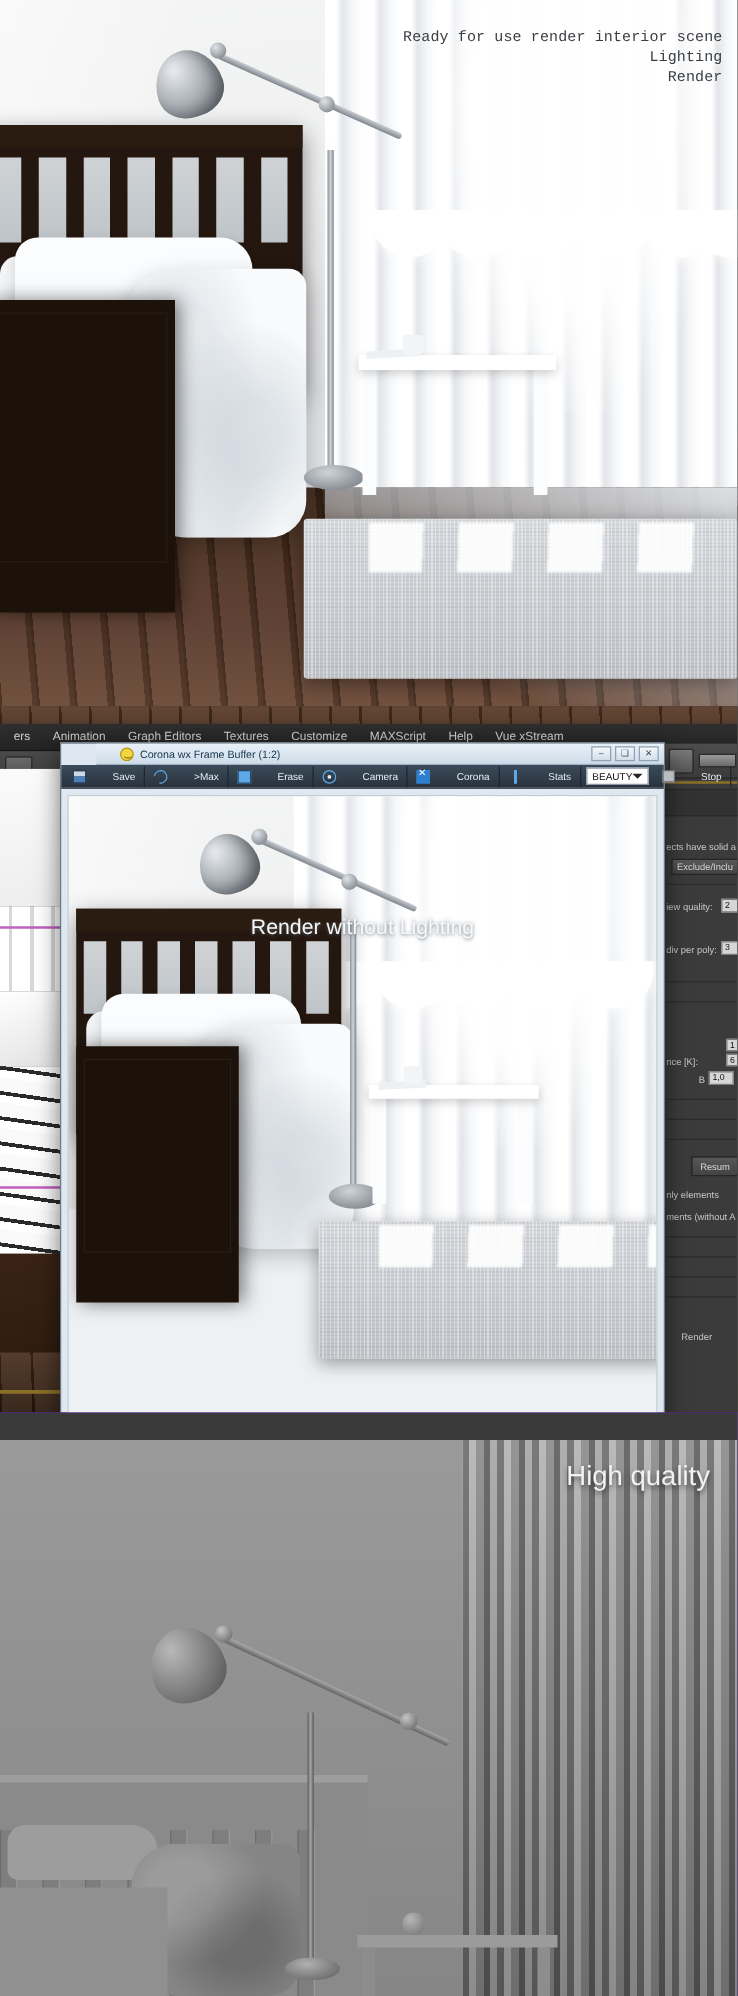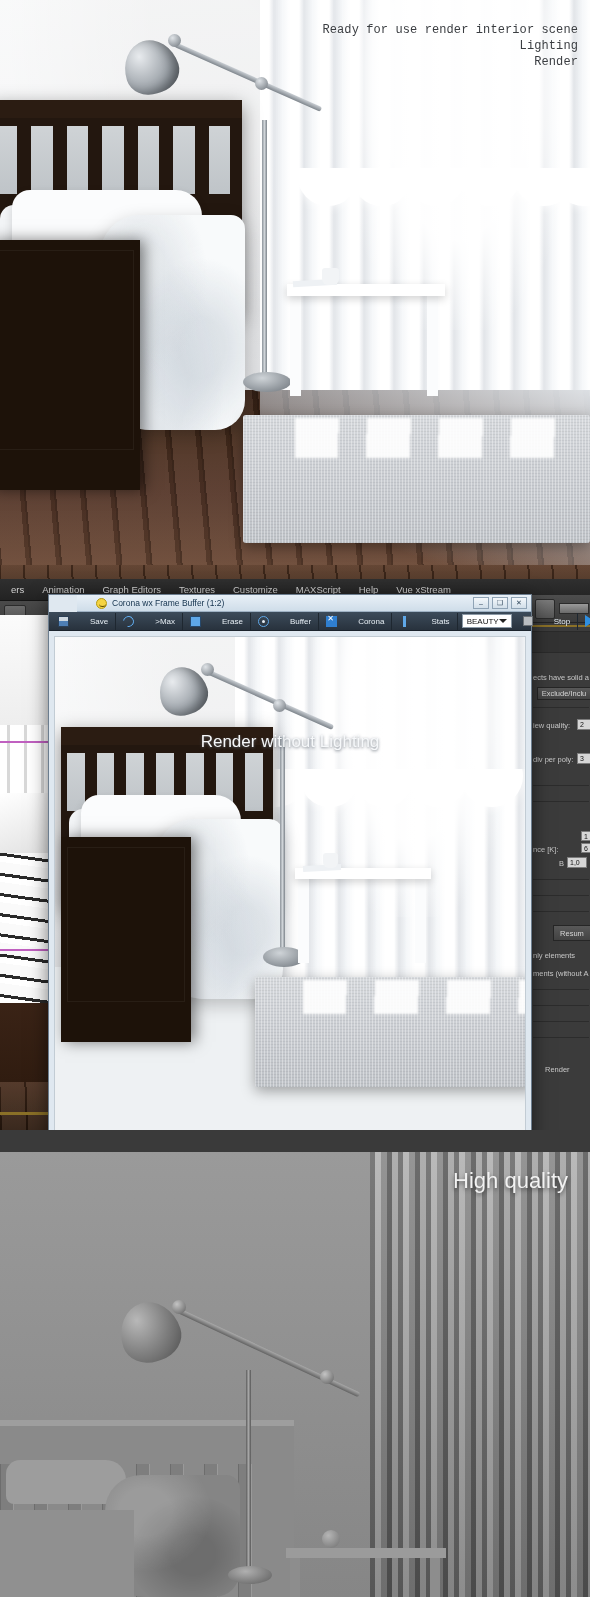--- a/index.html
+++ b/index.html
@@ -394,21 +394,21 @@
         <div class="fb-tool">
           <span class="fb-ti ic-max"></span>
           <span>&gt;Max</span>
         </div>
         <div class="fb-tool">
           <span class="fb-ti ic-copy"></span>
           <span>Erase</span>
         </div>
         <div class="fb-tool">
           <span class="fb-ti ic-refresh"></span>
-          <span>Buffer</span>
+          <span>Camera</span>
         </div>
         <div class="fb-tool">
           <span class="fb-ti ic-erase"></span>
           <span>Corona</span>
         </div>
         <div class="fb-tool">
           <span class="fb-ti ic-stats"></span>
           <span>Stats</span>
         </div>
         <div class="fb-select">

